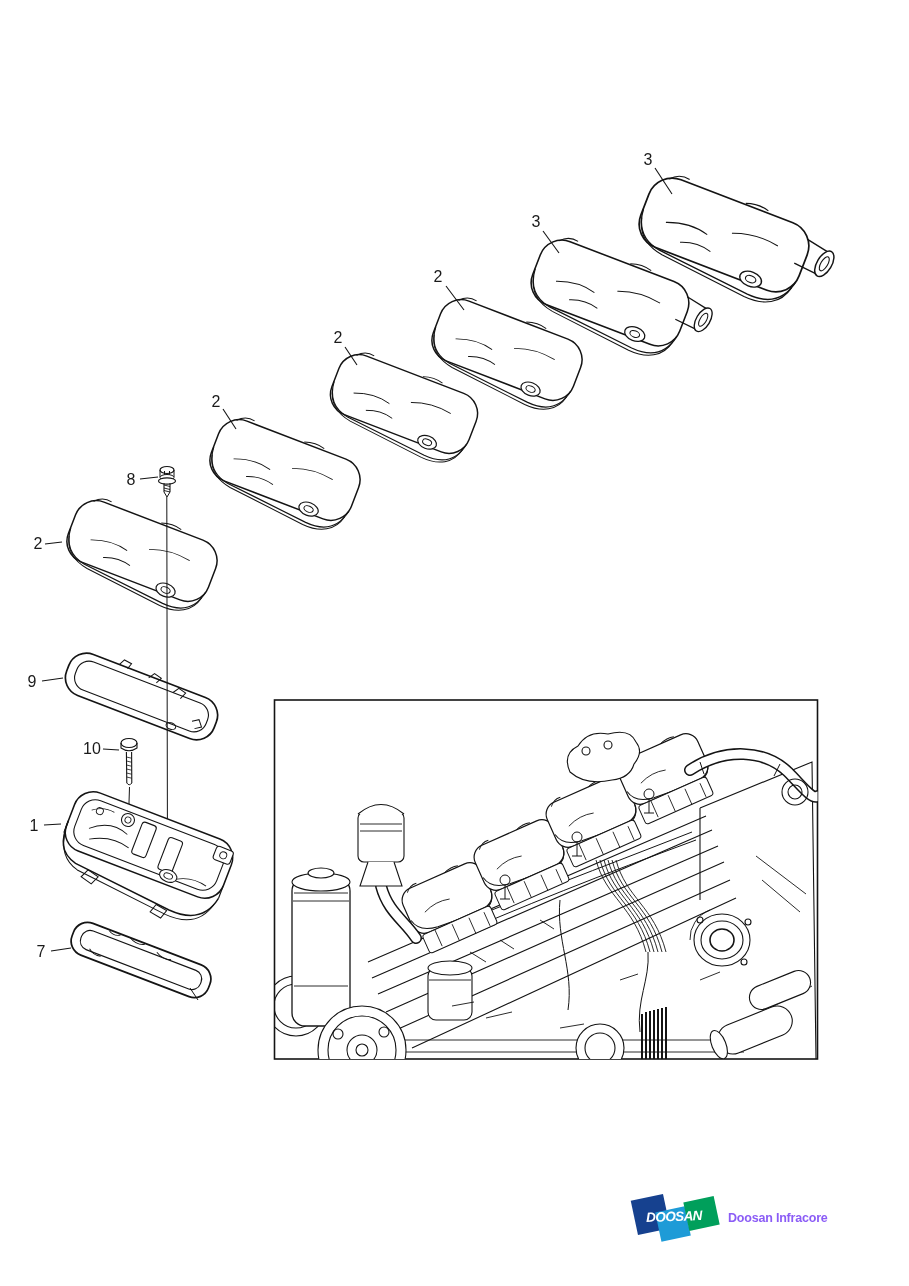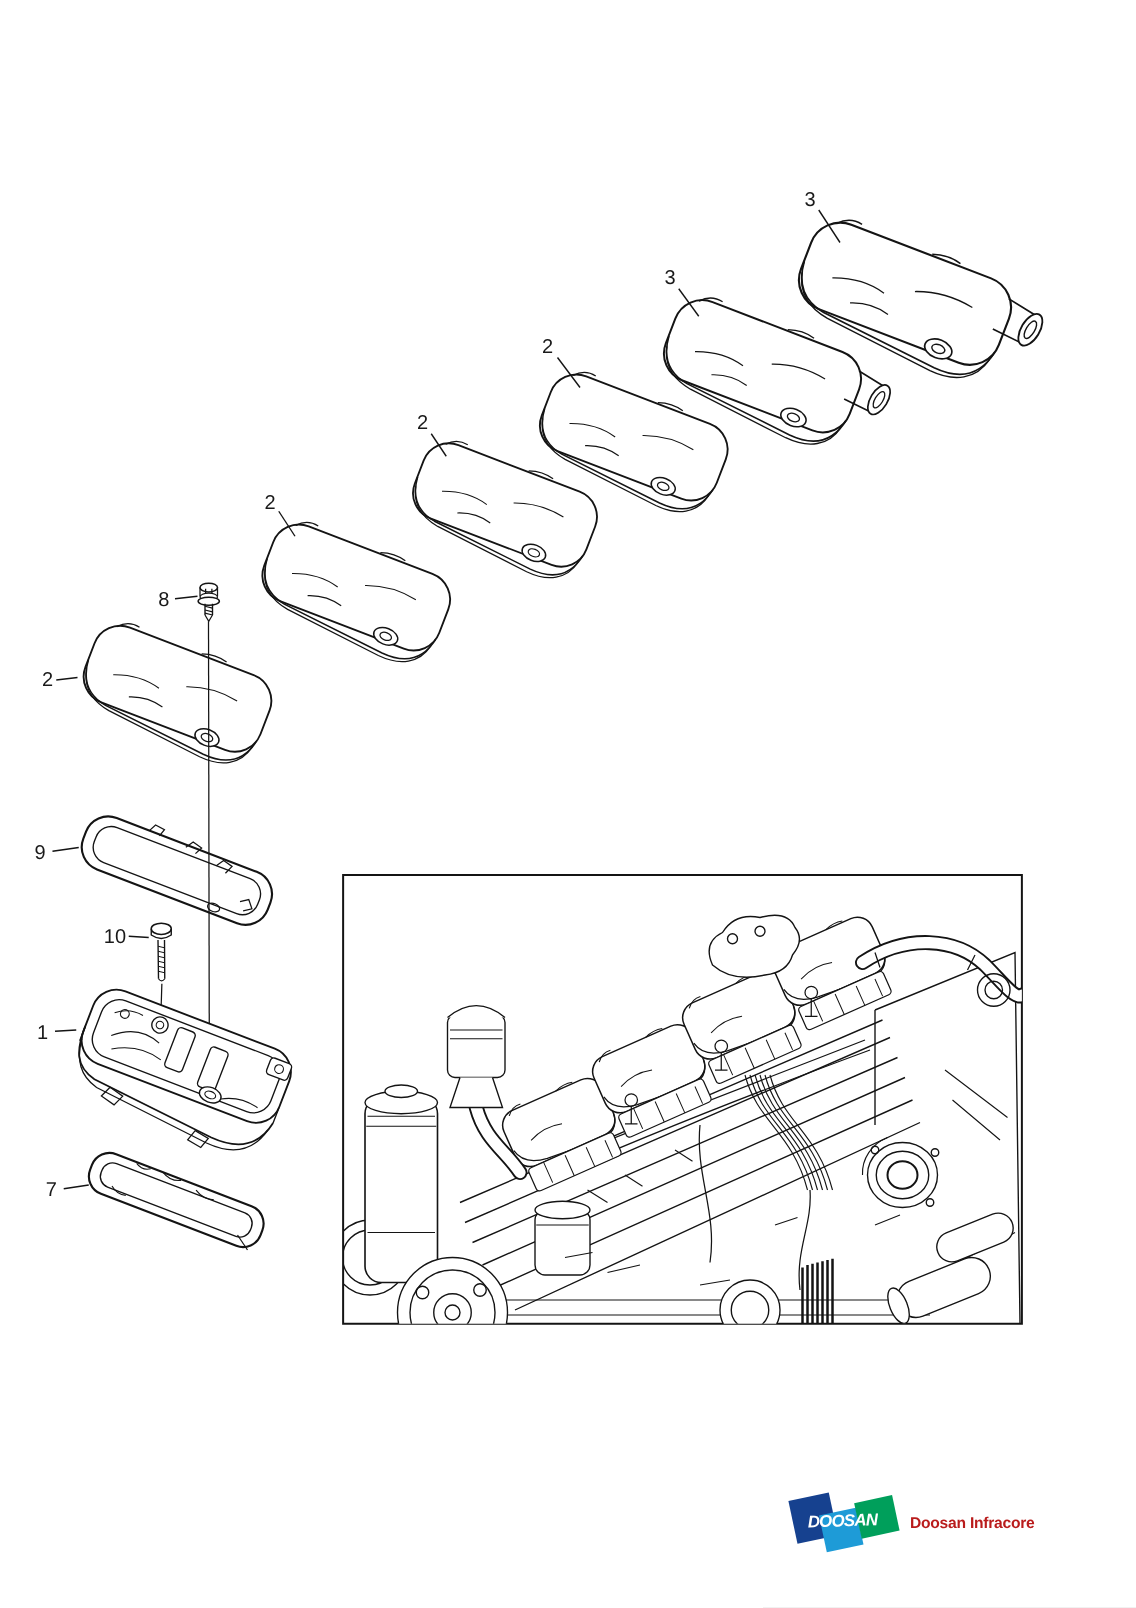--- a/index.html
+++ b/index.html
@@ -24,21 +24,21 @@
   .blk2{left:28px;top:17px;width:30px;height:30px;background:#1e9bd7;transform:rotate(-12deg);}
   .blk3{left:56px;top:7px;width:31px;height:29px;background:#009f5b;transform:rotate(-12deg);}
   .wordmark{
     position:absolute;left:2px;top:17px;width:84px;
     color:#ffffff;font-style:italic;font-weight:800;font-size:13.5px;
     letter-spacing:-0.6px;text-align:center;transform:rotate(-2deg);
     font-family:"Liberation Sans", sans-serif;white-space:nowrap;
   }
   .company{
     position:absolute;left:98px;top:19px;
-    color:#b91c1c;font-weight:700;font-size:12.5px;letter-spacing:-0.2px;
+    color:#8b5cf6;font-weight:700;font-size:12.5px;letter-spacing:-0.2px;
     font-family:"Liberation Sans", sans-serif;white-space:nowrap;
   }
 </style>
 </head>
 <body>
 
 <div class="page">
 
 <svg width="909" height="1286" viewBox="0 0 909 1286">
 

